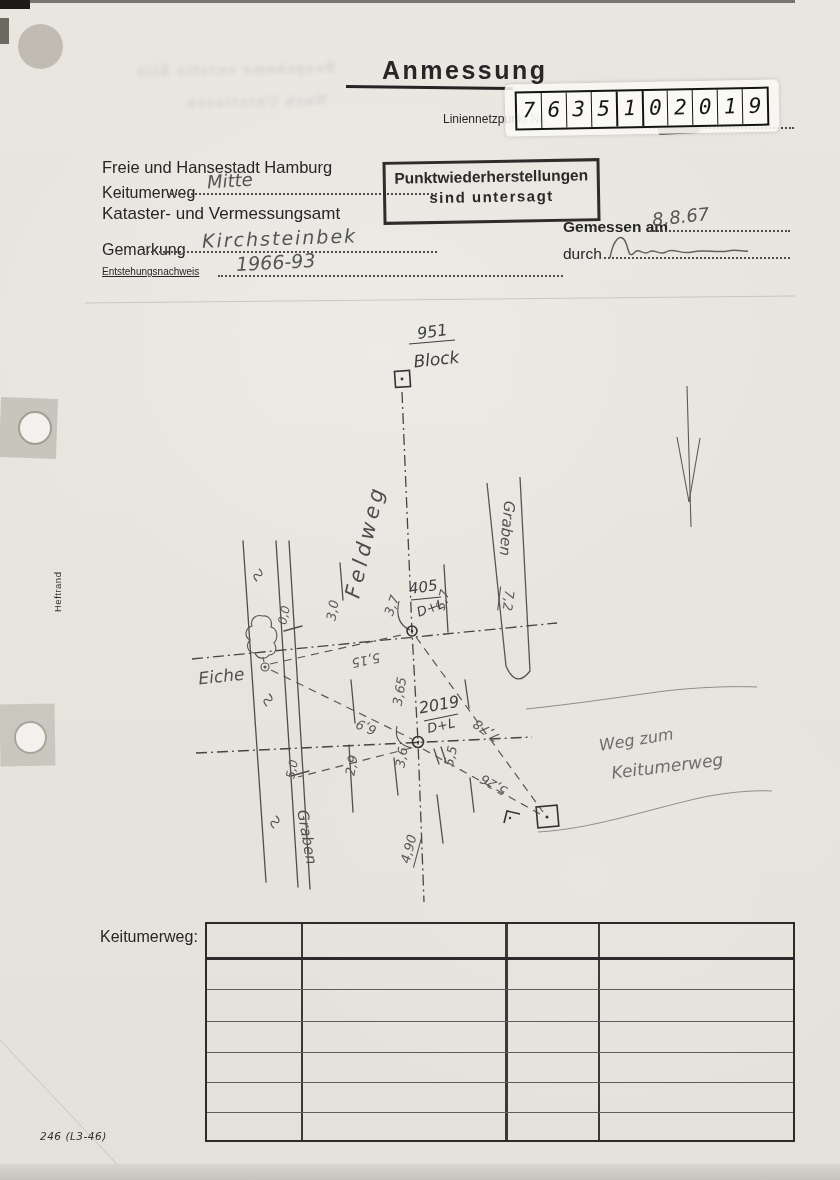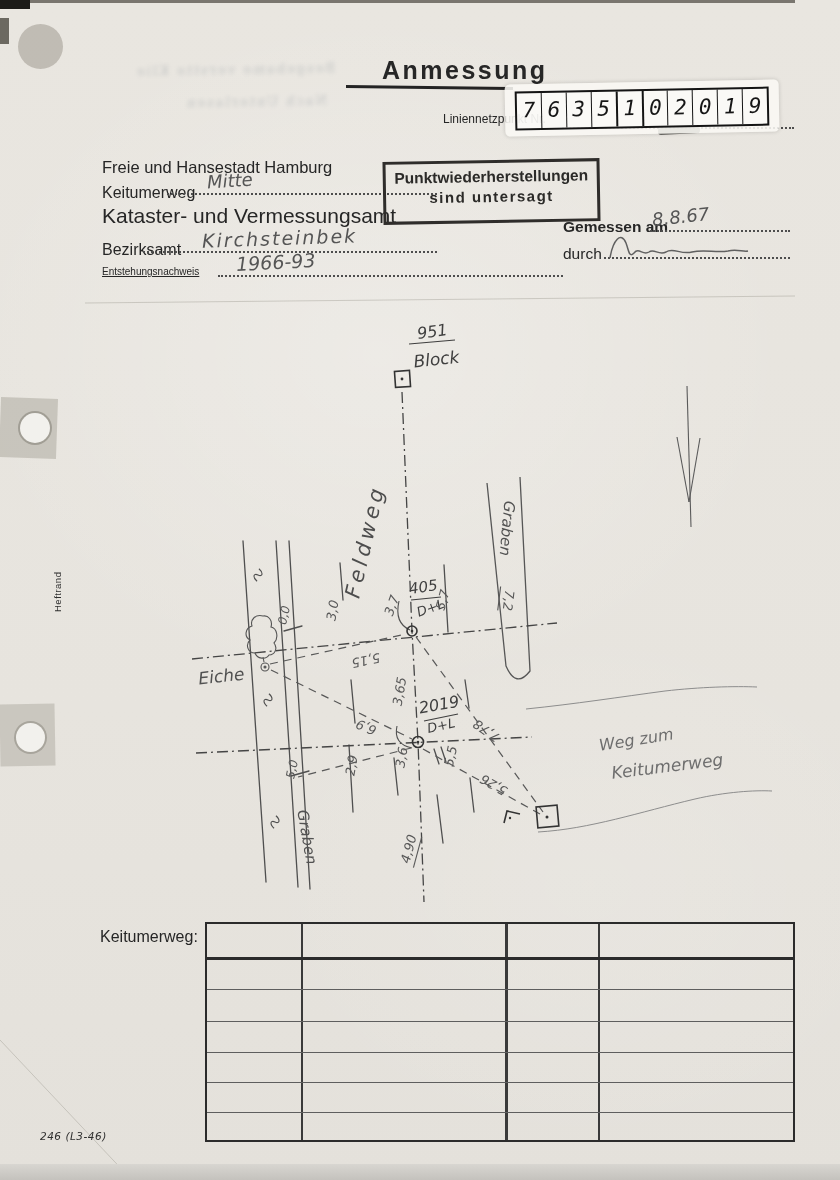--- a/index.html
+++ b/index.html
@@ -54,23 +54,23 @@
       <div class="cell">0</div>
       <div class="cell">1</div>
       <div class="cell">9</div>
     </div>
   </div>
 
   <div class="abs print" style="left:102px;top:158px;font-size:16.5px;">Freie und Hansestadt Hamburg</div>
   <div class="abs print" style="left:102px;top:184px;font-size:16px;">Keitumerweg</div>
   <div class="abs dotl" style="left:167px;top:184px;width:270px;"></div>
   <div class="abs hw" style="left:207px;top:170px;font-size:18px;transform:rotate(-4deg);">Mitte</div>
-  <div class="abs print" style="left:102px;top:204px;font-size:21px;text-align:center;">Kataster- und Vermessungsamt</div>
-
-  <div class="abs print" style="left:102px;top:241px;font-size:16px;">Bezirksamt</div>
+  <div class="abs print" style="left:102px;top:204px;font-size:17px;text-align:center;">Kataster- und Vermessungsamt</div>
+
+  <div class="abs print" style="left:102px;top:241px;font-size:16px;">Gemarkung</div>
   <div class="abs dotl" style="left:143px;top:242px;width:294px;"></div>
   <div class="abs hw" style="left:202px;top:227px;font-size:19px;letter-spacing:2px;transform:rotate(-2deg);">Kirchsteinbek</div>
   <div class="abs print" style="left:102px;top:266px;font-size:10px;text-decoration:underline;">Entstehungsnachweis</div>
   <div class="abs dotl" style="left:218px;top:266px;width:345px;"></div>
   <div class="abs hw" style="left:236px;top:251px;font-size:19px;transform:rotate(-3deg);">1966-93</div>
 
   <div class="abs" style="left:383px;top:160px;width:211px;height:52px;border:3px solid #2f2d2b;transform:rotate(-1deg);text-align:center;padding-top:5px;">
     <div class="print" style="font-size:15.5px;font-weight:700;color:#2b2a28;">Punktwiederherstellungen</div>
     <div class="print" style="font-size:15px;font-weight:700;letter-spacing:1.5px;color:#2b2a28;margin-top:2px;">sind untersagt</div>
   </div>

